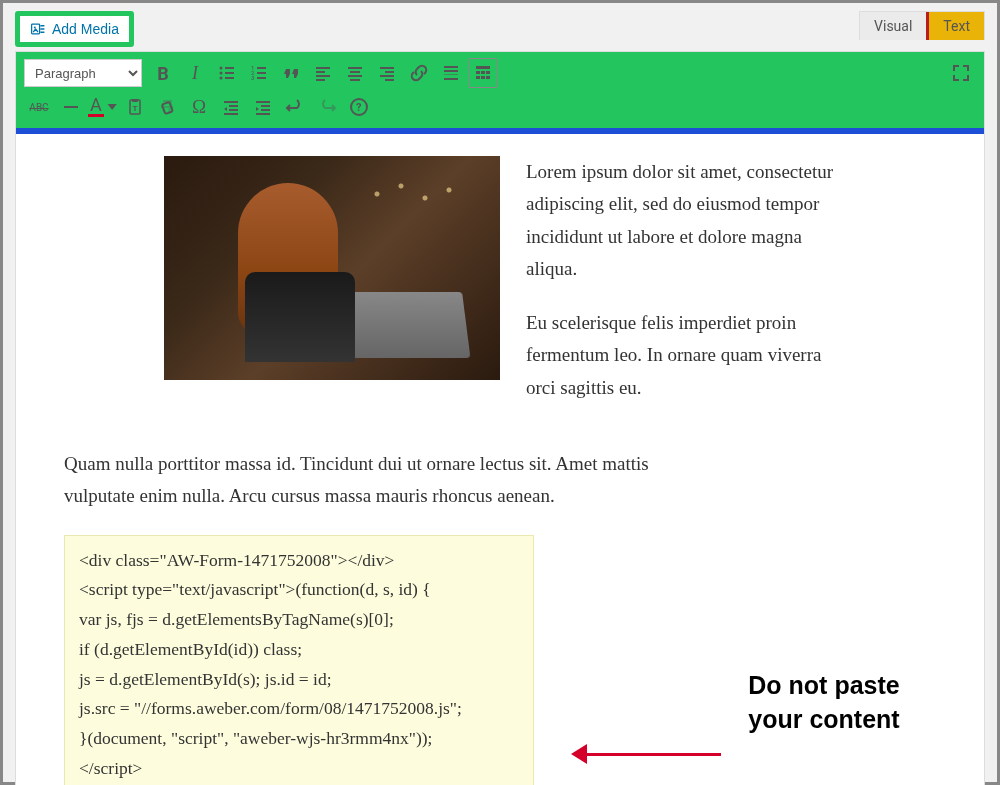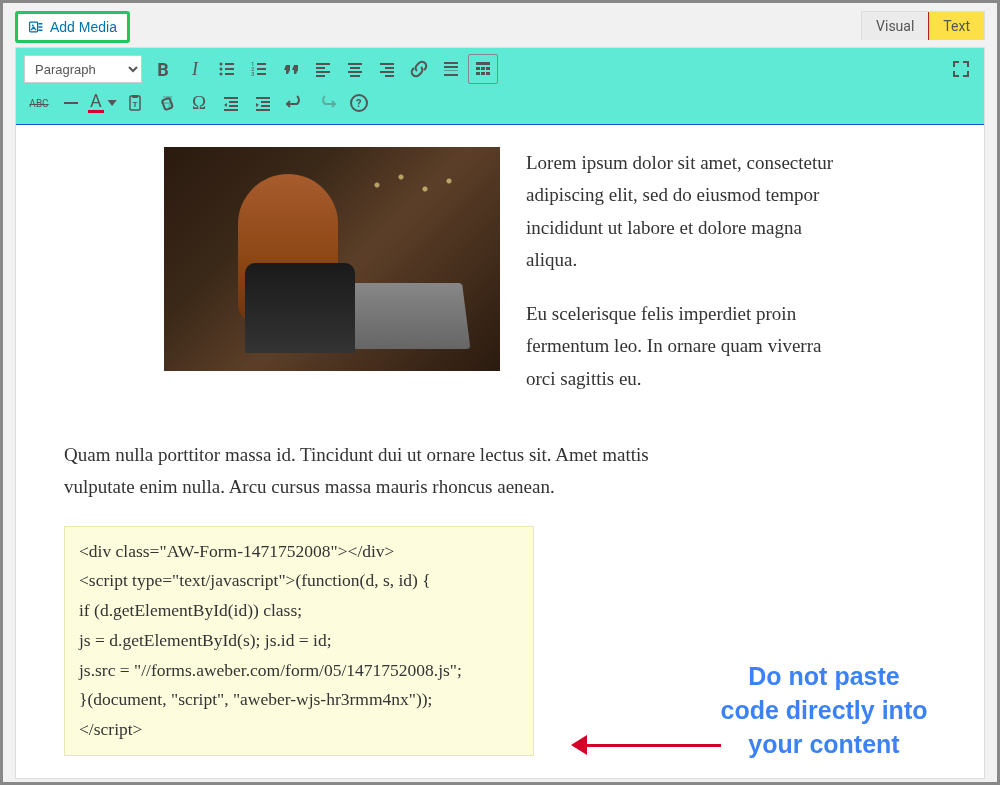--- a/index.html
+++ b/index.html
@@ -1,44 +1,44 @@
 <!DOCTYPE html>
 <html><head>
 <meta charset="utf-8">
 <style>
 * { box-sizing: border-box; margin: 0; padding: 0; }
 body { font-family: -apple-system, BlinkMacSystemFont, "Segoe UI", Roboto, sans-serif; background: #f1f1f1; width: 1000px; height: 785px; overflow: hidden; }
 .frame { border: 3px solid #888; background: #f1f1f1; width: 1000px; height: 785px; padding: 8px 12px 0 12px; }
 .topbar { display: flex; justify-content: space-between; align-items: flex-start; }
-.add-media-btn { display: inline-flex; align-items: center; gap: 6px; border: 3px solid #22c55e; color: #0073aa; background: #fff; padding: 5px 10px; font-size: 14px; border-radius: 3px; cursor: pointer; }
+.add-media-btn { display: inline-flex; align-items: center; gap: 6px; border: 5px solid #22c55e; color: #0073aa; background: #fff; padding: 5px 10px; font-size: 14px; border-radius: 3px; cursor: pointer; }
 .add-media-btn svg { width: 16px; height: 16px; }
 .tabs { display: flex; border: 1px solid #ddd; border-bottom: none; margin-left: 43px; }
-.tab { padding: 6px 14px; font-size: 14px; color: #555; background: #fde047; border-left: 1px solid #b91c1c; cursor: pointer; }
+.tab { padding: 6px 14px; font-size: 14px; color: #555; background: #eab308; border-left: 3px solid #b91c1c; cursor: pointer; }
 .tab:first-child { border-left: none; }
 .tab.active { background: #ebebeb; color: #555; }
 .editor-wrap { border: 1px solid #ddd; background: #fff; margin-top: 4px; }
-.toolbar { background: #5eead4; border-bottom: 1px solid #1d4ed8; padding: 4px 8px; }
+.toolbar { background: #22c55e; border-bottom: 6px solid #1d4ed8; padding: 4px 8px; }
 .toolbar-row { display: flex; align-items: center; gap: 2px; min-height: 34px; }
 .format-select { width: 118px; height: 28px; border: 1px solid #ccc; background: #fff; font-size: 13px; padding: 0 6px; color: #555; cursor: pointer; margin-right: 4px; }
 .tb-btn { width: 30px; height: 30px; display: inline-flex; align-items: center; justify-content: center; color: #555; cursor: pointer; border-radius: 2px; font-size: 18px; }
 .tb-btn svg { width: 20px; height: 20px; }
 .distraction-free { margin-left: auto; }
 .content { padding: 22px 48px; font-family: Georgia, 'Times New Roman', serif; color: #333; font-size: 19px; line-height: 1.7; position: relative; }
 .content-top { display: flex; gap: 26px; margin-bottom: 22px; justify-content: center; }
 .img-placeholder { width: 336px; height: 224px; background: linear-gradient(135deg,#2a1a0f 0%, #3a2818 30%, #5c3f28 55%, #2a1a0f 100%); position: relative; flex-shrink: 0; overflow: hidden; }
 .img-placeholder::before { content:''; position:absolute; top:30%; left:30%; width:50px; height:60px; background: radial-gradient(circle,#e8c4a0 0%, #d4a574 70%); border-radius: 50% 50% 45% 45%; }
 .img-placeholder::after { content:''; position:absolute; top:52%; left:24%; width:110px; height:90px; background: linear-gradient(180deg,#1a1a1a 0%, #333 100%); border-radius: 10px 10px 0 0; }
 .img-hair { position:absolute; top:12%; left:22%; width:100px; height:150px; background: linear-gradient(180deg,#a85c2e 0%, #8b4513 60%, #6b3410 100%); border-radius: 50px 50px 20px 20px; }
 .img-laptop { position:absolute; bottom:10%; right:10%; width:140px; height:70px; background: linear-gradient(180deg,#888 0%, #666 100%); border-radius: 4px; transform: perspective(200px) rotateX(20deg); }
 .img-lights { position:absolute; top:8%; right:8%; width:120px; height:40px; background: radial-gradient(circle at 20% 50%, rgba(255,230,150,.6) 2px, transparent 3px), radial-gradient(circle at 40% 30%, rgba(255,230,150,.6) 2px, transparent 3px), radial-gradient(circle at 60% 60%, rgba(255,230,150,.6) 2px, transparent 3px), radial-gradient(circle at 80% 40%, rgba(255,230,150,.6) 2px, transparent 3px); }
 .para { margin-bottom: 22px; max-width: 640px; }
 .para-side { max-width: 310px; }
 .code-block { background: #fdfdde; border: 1px solid #e8e8b0; padding: 10px 14px; width: 470px; font-family: Georgia, serif; font-size: 17.5px; line-height: 1.7; color: #333; }
 .code-line { white-space: nowrap; }
-.annotation { position: absolute; right: 30px; top: 535px; color: #3b82f6; font-family: Arial, Helvetica, sans-serif; font-weight: 700; font-size: 25px; text-align: center; line-height: 1.35; width: 260px; }
+.annotation { position: absolute; right: 30px; top: 535px; color: #000000; font-family: Arial, Helvetica, sans-serif; font-weight: 700; font-size: 25px; text-align: center; line-height: 1.35; width: 260px; }
 .arrow { position: absolute; top: 610px; left: 555px; width: 150px; height: 20px; }
 .arrow-line { position: absolute; top: 9px; left: 12px; width: 138px; height: 3px; background: #d4002a; }
 .arrow-head { position: absolute; left: 0; top: 0; width: 0; height: 0; border-right: 16px solid #d4002a; border-top: 10px solid transparent; border-bottom: 10px solid transparent; }
 .color-underline { border-bottom: 3px solid #d4002a; padding: 0 2px 0px; display: inline-block; line-height: 0.9; }
 </style>
 </head>
 <body>
 
 <div class="frame">
 
@@ -224,32 +224,32 @@
         <div>
           <p class="para para-side">Lorem ipsum dolor sit amet, consectetur adipiscing elit, sed do eiusmod tempor incididunt ut labore et dolore magna aliqua.</p>
           <p class="para para-side">Eu scelerisque felis imperdiet proin fermentum leo. In ornare quam viverra orci sagittis eu.</p>
         </div>
       </div>
       <p class="para">Quam nulla porttitor massa id. Tincidunt dui ut ornare lectus sit. Amet mattis vulputate enim nulla. Arcu cursus massa mauris rhoncus aenean.</p>
 
       <div class="code-block">
         <div class="code-line">&lt;div class="AW-Form-1471752008"&gt;&lt;/div&gt;</div>
         <div class="code-line">&lt;script type="text/javascript"&gt;(function(d, s, id) {</div>
+        <div class="code-line">var js, fjs = d.getElementsByTagName(s)[0];</div>
         <div class="code-line">if (d.getElementById(id)) class;</div>
         <div class="code-line">js = d.getElementById(s); js.id = id;</div>
-        <div class="code-line">js.src = "//forms.aweber.com/form/05/1471752008.js";</div>
+        <div class="code-line">js.src = "//forms.aweber.com/form/08/1471752008.js";</div>
         <div class="code-line">}(document, "script", "aweber-wjs-hr3rmm4nx"));</div>
         <div class="code-line">&lt;/script&gt;</div>
       </div>
 
       <div class="arrow">
         <div class="arrow-line"></div>
         <div class="arrow-head"></div>
       </div>
       <div class="annotation">
         <div>Do not paste</div>
-        <div>code directly into</div>
         <div>your content</div>
       </div>
 
     </div>
   </div>
 </div>
 
 </body></html>

